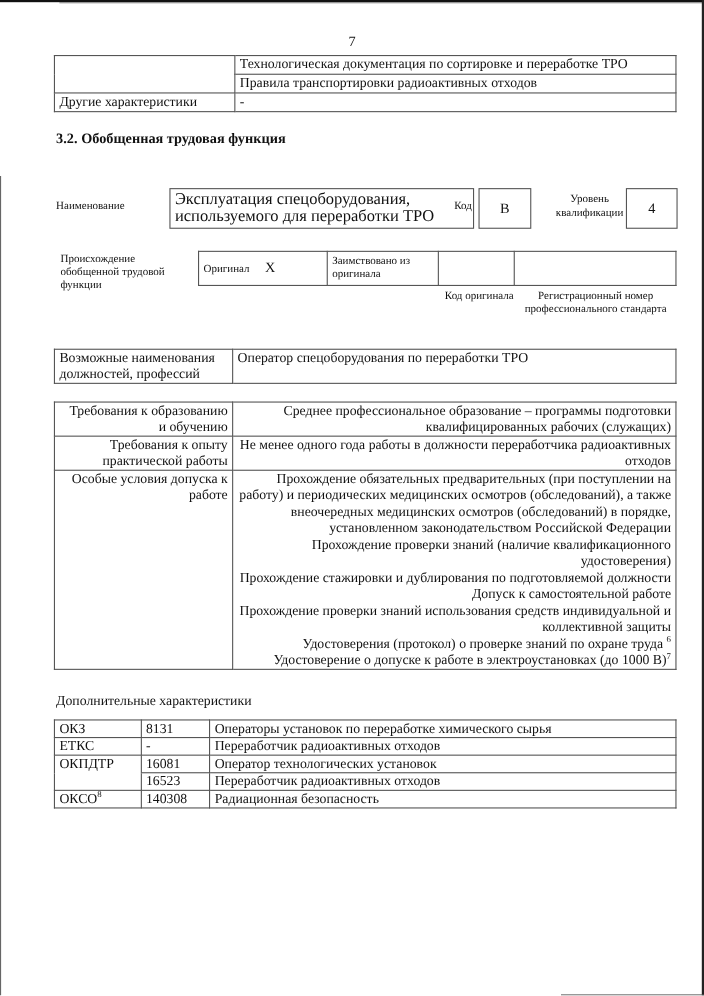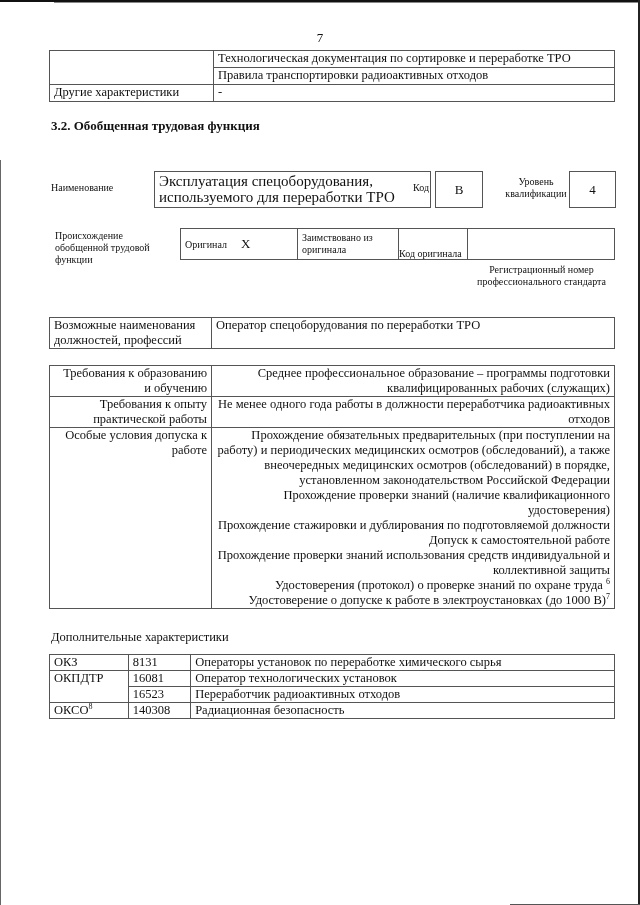--- a/index.html
+++ b/index.html
@@ -30,21 +30,21 @@
   .name-box { left: 133px; top: 171px; width: 267px; height: 33px; border: 1px solid #555; padding: 1px 4px; font-size: 15px; line-height: 16px; margin-left: 21px; }
   .kod-label { left: 413px; top: 182px; }
   .code-box { left: 435px; top: 171px; width: 46px; height: 35px; border: 1px solid #555; text-align: center; line-height: 35px; font-size: 13px; }
   .level-label { left: 484px; top: 176px; width: 104px; text-align: center; }
   .level-box { left: 569px; top: 171px; width: 45px; height: 35px; border: 1px solid #555; text-align: center; line-height: 35px; font-size: 13px; }
 
   .origin-label { left: 55px; top: 230px; width: 120px; }
   .t-origin { left: 180px; top: 228px; width: 435px; font-size: 10px; line-height: 12px; }
   .t-origin td { height: 30px; vertical-align: middle; }
   .origin-x { font-size: 13px; margin-left: 14px; }
-  .under-code { left: 399px; top: 248px; width: 68px; text-align: left; }
+  .under-code { left: 399px; top: 264px; width: 68px; text-align: right; }
   .under-reg { left: 468px; top: 264px; width: 147px; text-align: center; }
 
   .t-pos { left: 49px; top: 317px; width: 566px; }
   .t-pos td { height: 30px; }
 
   .t-req { left: 49px; top: 365px; width: 566px; }
   .t-req td.l { width: 153px; }
   .t-req td { padding-bottom: 0; text-align: right; }
   .cond-line { display: block; }
   sup { font-size: 8px; line-height: 0; }
@@ -151,20 +151,25 @@
 
 <div class="abs addl-title">Дополнительные характеристики</div>
 <table class="t-add">
   <tbody>
   <tr>
     <td>ОКЗ</td>
     <td>8131</td>
     <td>Операторы установок по переработке химического сырья</td>
   </tr>
   <tr>
+    <td>ЕТКС</td>
+    <td>-</td>
+    <td>Переработчик радиоактивных отходов</td>
+  </tr>
+  <tr>
     <td class="no-bottom">ОКПДТР</td>
     <td>16081</td>
     <td>Оператор технологических установок</td>
   </tr>
   <tr>
     <td class="no-top"></td>
     <td>16523</td>
     <td>Переработчик радиоактивных отходов</td>
   </tr>
   <tr>

